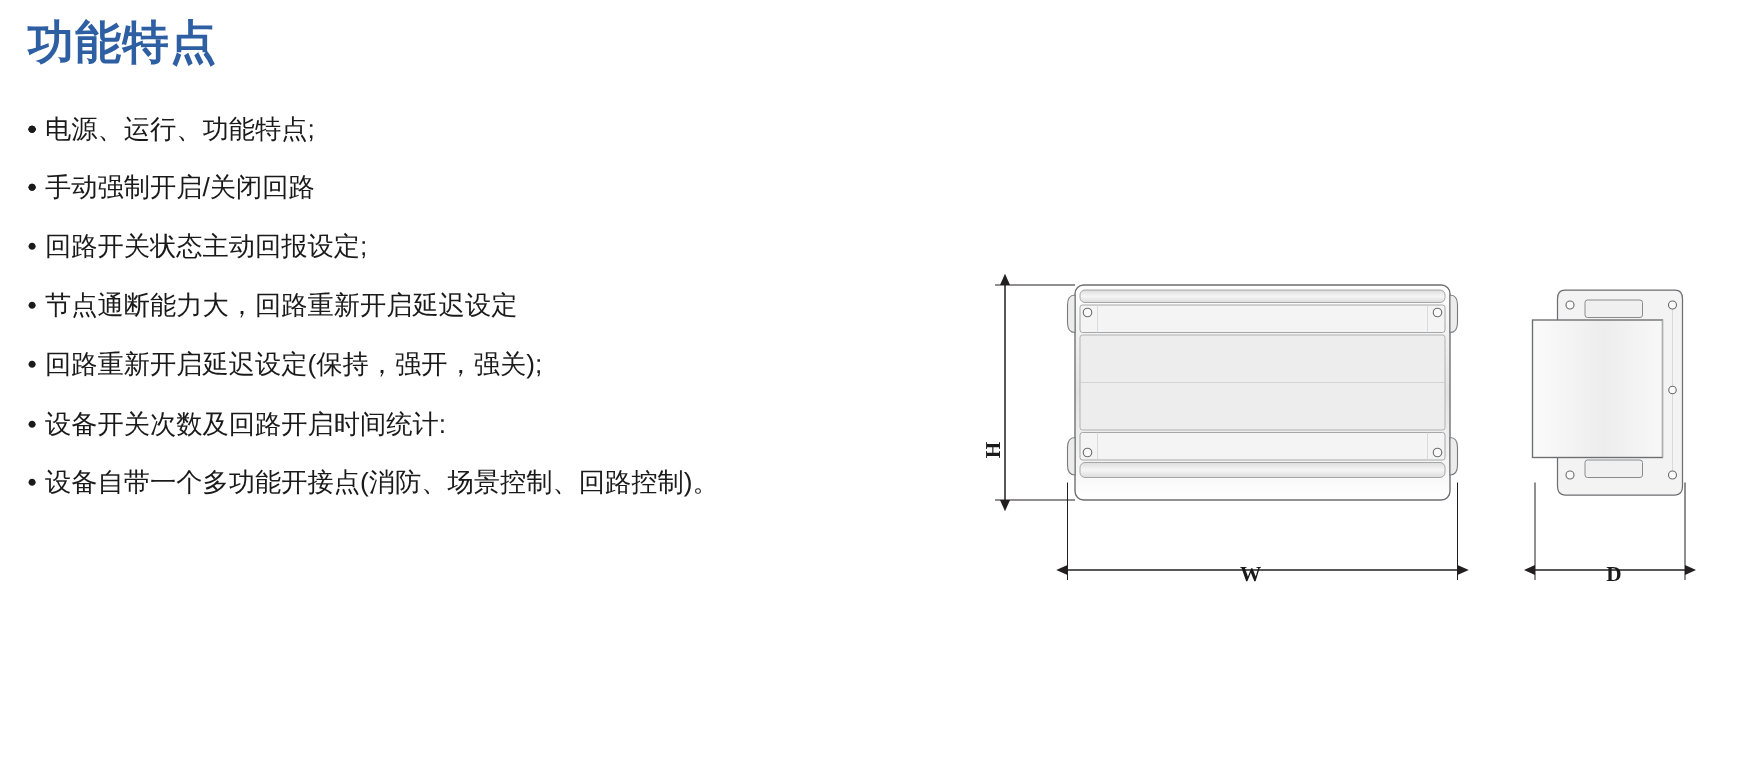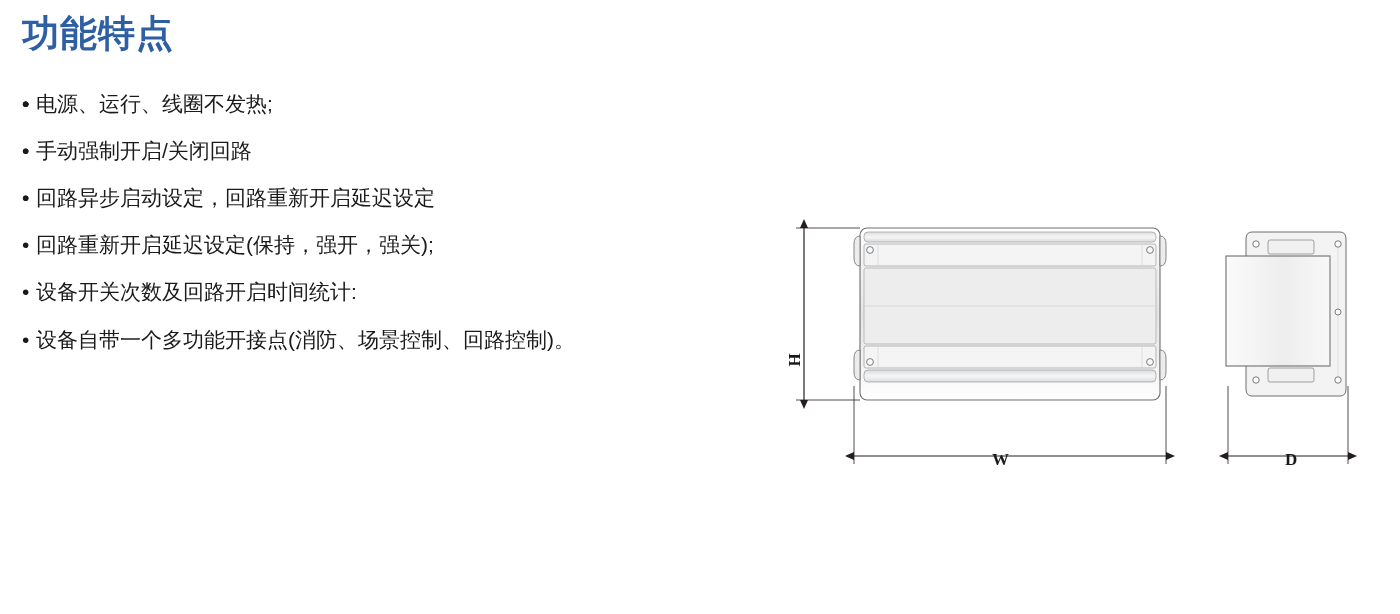--- a/index.html
+++ b/index.html
@@ -96,35 +96,36 @@
     <h1 class="features-title">功能特点</h1>
     <ul class="feature-list">
       <li class="feature-item">
         <span class="bullet">•</span>
       </li>
       <li class="feature-item">
         <span class="bullet">•</span>
       </li>
       <li class="feature-item">
         <span class="bullet">•</span>
-        <span>电源、运行、线圈不发热;</span>
+        <span>电源、运行、功能特点;</span>
       </li>
       <li class="feature-item">
         <span class="bullet">•</span>
       </li>
       <li class="feature-item">
         <span class="bullet">•</span>
         <span>手动强制开启/关闭回路</span>
       </li>
       <li class="feature-item">
         <span class="bullet">•</span>
-      </li>
-      <li class="feature-item">
-        <span class="bullet">•</span>
-        <span>回路异步启动设定，回路重新开启延迟设定</span>
+        <span>回路开关状态主动回报设定;</span>
+      </li>
+      <li class="feature-item">
+        <span class="bullet">•</span>
+        <span>节点通断能力大，回路重新开启延迟设定</span>
       </li>
       <li class="feature-item">
         <span class="bullet">•</span>
         <span>回路重新开启延迟设定(保持，强开，强关);</span>
       </li>
       <li class="feature-item">
         <span class="bullet">•</span>
         <span>设备开关次数及回路开启时间统计:</span>
       </li>
       <li class="feature-item">

